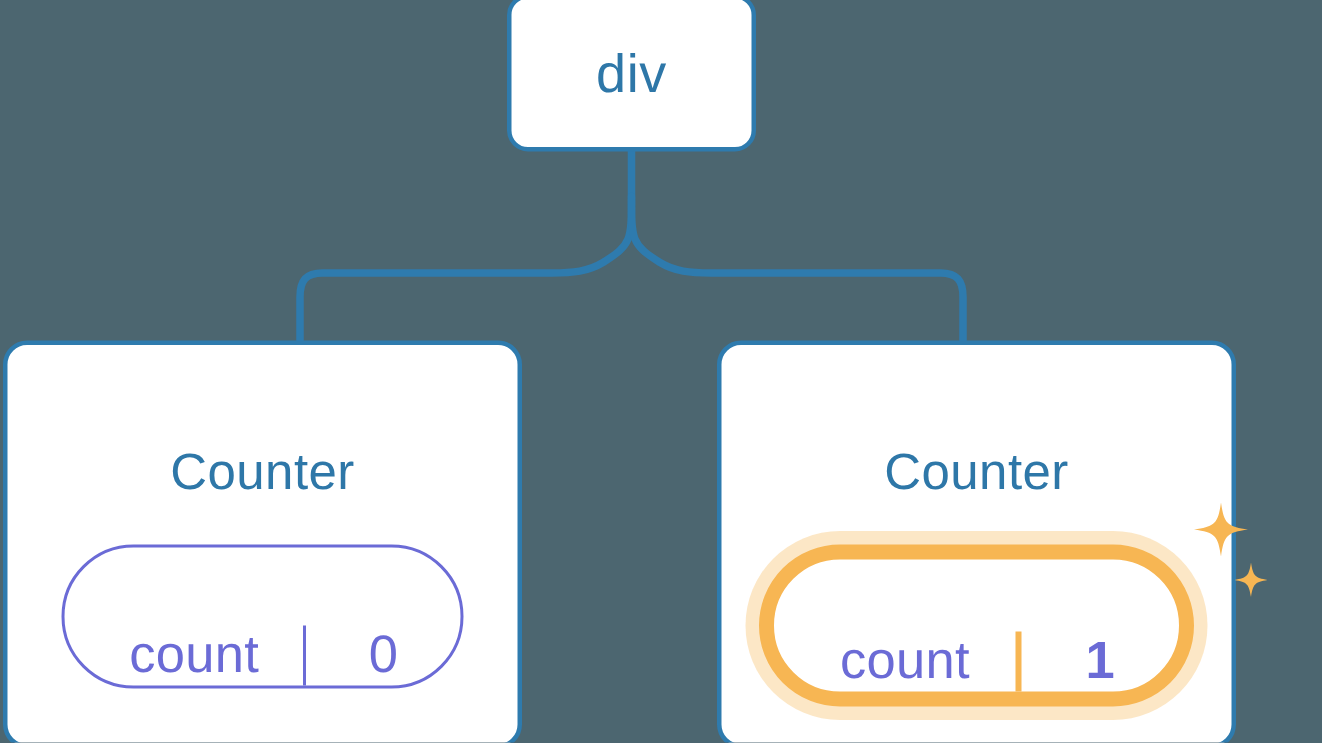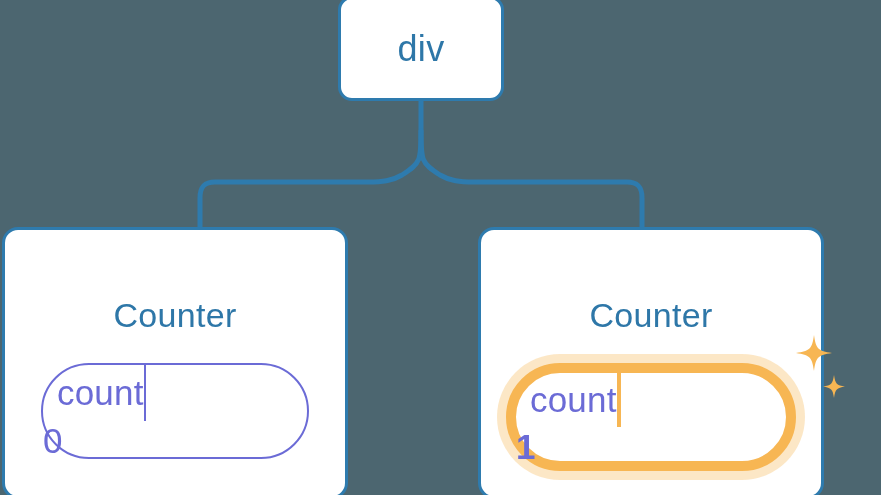--- a/index.html
+++ b/index.html
@@ -78,26 +78,25 @@
   .pill-wrap {
     position: relative;
     margin-top: 28px;
     display: flex;
     align-items: center;
     justify-content: center;
   }
 
   .pill {
     display: flex;
-    align-items: flex-start;
+    align-items: flex-end;
     height: 96px;
     border-radius: 48px;
     box-sizing: border-box;
     background: #ffffff;
-    flex-direction: column;
   }
 
   .pill-normal {
     border: 2px solid #6b6bd6;
     width: 268px;
   }
   .pill-normal .pill-key {
     border-right: 2px solid #6b6bd6;
   }
 

